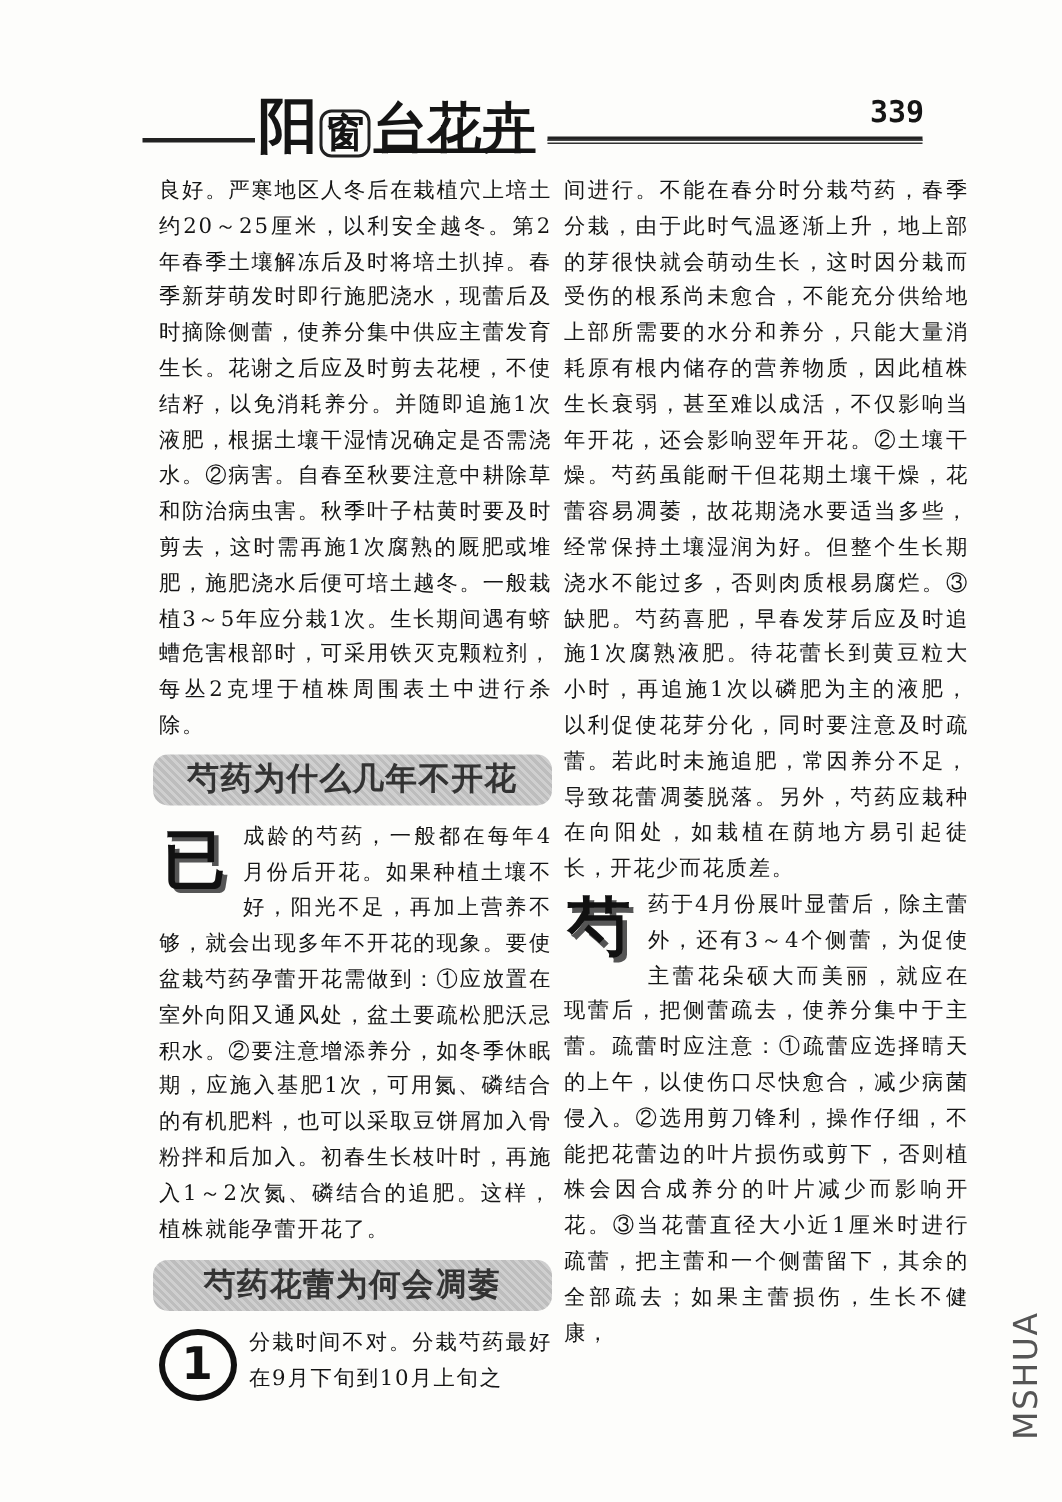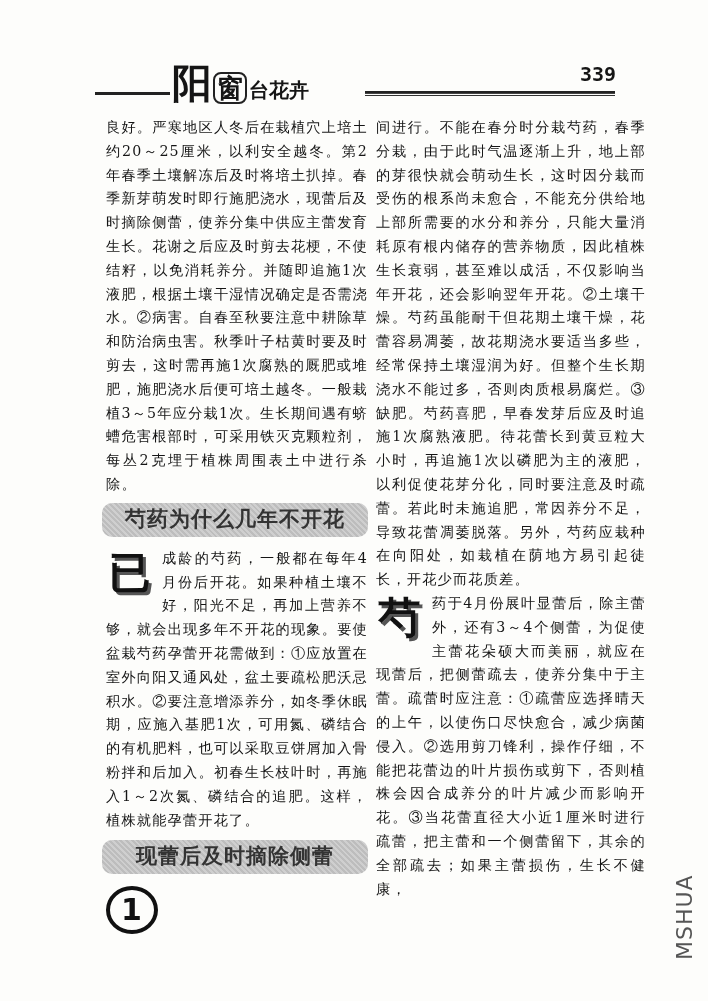--- a/index.html
+++ b/index.html
@@ -5,21 +5,21 @@
   html, body { margin:0; padding:0; }
   body { width:708px; height:1001px; background:#fdfdfb; position:relative; overflow:hidden;
          font-family:"DejaVu Serif","Liberation Serif",serif; color:#151515; }
   .header { position:absolute; left:0; top:50px; width:708px; height:60px; }
   .hline-left { position:absolute; left:95px; top:42px; width:75px; height:3px; background:#222; }
   .hline-right { position:absolute; left:365px; top:41px; width:250px; height:2px; background:#222; border-bottom:1px solid #444; }
   .hline-right::after { content:""; position:absolute; left:0; top:4px; width:250px; height:1px; background:#333; }
   .title { position:absolute; left:172px; top:6px; font-family:"DejaVu Sans","Liberation Sans",sans-serif; font-weight:bold; white-space:nowrap; }
   .title .big { font-size:40px; font-weight:900; letter-spacing:-1px; }
   .title .paren { font-size:26px; display:inline-block; border:2px solid #222; border-radius:8px; padding:0 2px; margin:0 2px; line-height:28px; }
-  .title .rest { font-size:20px; }
+  .title .rest { font-size:36px;text-decoration:underline; }
   .pagenum { position:absolute; left:580px; top:12px; font-size:20px; font-weight:bold; font-family:"DejaVu Sans Mono","Liberation Mono",monospace; }
   .col { position:absolute; top:116px; font-size:14.2px; line-height:23.8px; letter-spacing:1.2px; }
   .col.left { left:106px; width:262px; }
   .col.right { left:376px; width:270px; }
   .col p { margin:0; text-align:justify; }
   .section-head { height:34px; margin:6px 0 10px -4px; border-radius:10px;
     background:repeating-linear-gradient(45deg,#bdbdbd 0 2px,#cfcfcf 2px 4px);
     display:flex; align-items:center; justify-content:center;
     font-family:"DejaVu Sans","Liberation Sans",sans-serif; font-weight:bold; font-size:21px; color:#333; letter-spacing:1px; }
   .dropcap { float:left; width:48px; height:44px; margin:4px 8px 0 0; display:flex; align-items:center; justify-content:center;
@@ -40,23 +40,23 @@
   <div class="hline-right"></div>
   <div class="pagenum">339</div>
 </div>
 
 <div class="col left">
   <p>良好。严寒地区人冬后在栽植穴上培土约20～25厘米，以利安全越冬。第2年春季土壤解冻后及时将培土扒掉。春季新芽萌发时即行施肥浇水，现蕾后及时摘除侧蕾，使养分集中供应主蕾发育生长。花谢之后应及时剪去花梗，不使结籽，以免消耗养分。并随即追施1次液肥，根据土壤干湿情况确定是否需浇水。②病害。自春至秋要注意中耕除草和防治病虫害。秋季叶子枯黄时要及时剪去，这时需再施1次腐熟的厩肥或堆肥，施肥浇水后便可培土越冬。一般栽植3～5年应分栽1次。生长期间遇有蛴螬危害根部时，可采用铁灭克颗粒剂，每丛2克埋于植株周围表土中进行杀除。</p>
   <div class="section-head">芍药为什么几年不开花</div>
   <p>
     <span class="dropcap">已</span><span>成龄的芍药，一般都在每年4月份后开花。如果种植土壤不好，阳光不足，再加上营养不够，就会出现多年不开花的现象。要使盆栽芍药孕蕾开花需做到：①应放置在室外向阳又通风处，盆土要疏松肥沃忌积水。②要注意增添养分，如冬季休眠期，应施入基肥1次，可用氮、磷结合的有机肥料，也可以采取豆饼屑加入骨粉拌和后加入。初春生长枝叶时，再施入1～2次氮、磷结合的追肥。这样，植株就能孕蕾开花了。</span>
   </p>
-  <div class="section-head" style="margin-top:8px;">现蕾后及时摘除侧蕾</div>
+  <div class="section-head" style="margin-top:8px;">芍药花蕾为何会凋萎</div>
   <p>
-    <span class="dropcap circle">1</span>
+    <span class="dropcap circle">1</span><span>分栽时间不对。分栽芍药最好在9月下旬到10月上旬之</span>
   </p>
 </div>
 
 <div class="col right">
   <p>间进行。不能在春分时分栽芍药，春季分栽，由于此时气温逐渐上升，地上部的芽很快就会萌动生长，这时因分栽而受伤的根系尚未愈合，不能充分供给地上部所需要的水分和养分，只能大量消耗原有根内储存的营养物质，因此植株生长衰弱，甚至难以成活，不仅影响当年开花，还会影响翌年开花。②土壤干燥。芍药虽能耐干但花期土壤干燥，花蕾容易凋萎，故花期浇水要适当多些，经常保持土壤湿润为好。但整个生长期浇水不能过多，否则肉质根易腐烂。③缺肥。芍药喜肥，早春发芽后应及时追施1次腐熟液肥。待花蕾长到黄豆粒大小时，再追施1次以磷肥为主的液肥，以利促使花芽分化，同时要注意及时疏蕾。若此时未施追肥，常因养分不足，导致花蕾凋萎脱落。另外，芍药应栽种在向阳处，如栽植在荫地方易引起徒长，开花少而花质差。</p>
   <p>
     <span class="dropcap">芍</span><span>药于4月份展叶显蕾后，除主蕾外，还有3～4个侧蕾，为促使主蕾花朵硕大而美丽，就应在现蕾后，把侧蕾疏去，使养分集中于主蕾。疏蕾时应注意：①疏蕾应选择晴天的上午，以使伤口尽快愈合，减少病菌侵入。②选用剪刀锋利，操作仔细，不能把花蕾边的叶片损伤或剪下，否则植株会因合成养分的叶片减少而影响开花。③当花蕾直径大小近1厘米时进行疏蕾，把主蕾和一个侧蕾留下，其余的全部疏去；如果主蕾损伤，生长不健康，</span>
   </p>
 </div>
 

